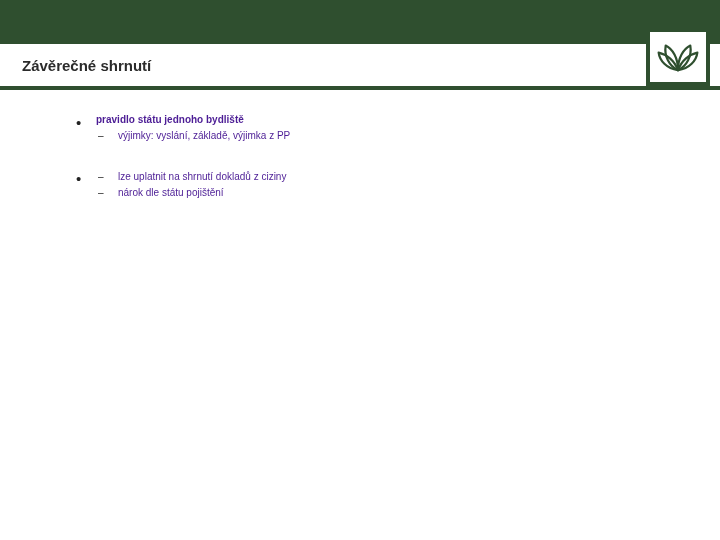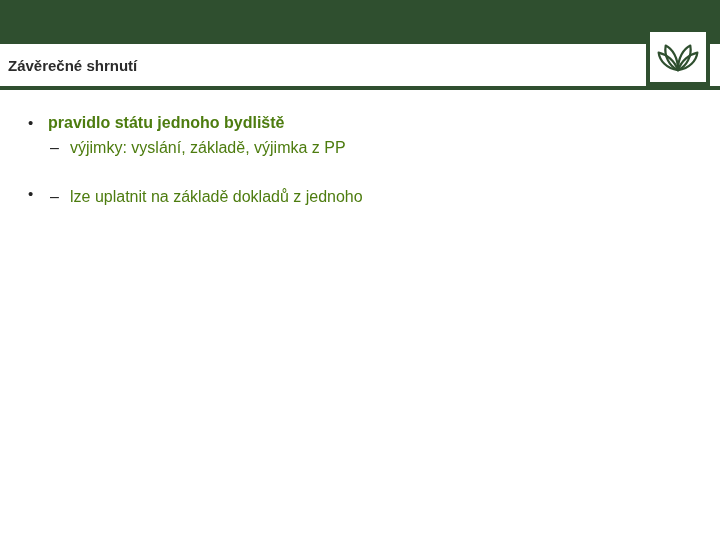--- a/index.html
+++ b/index.html
@@ -16,21 +16,21 @@
     height: 44px;
     background: #2f4f2f;
   }
   .title-strip {
     width: 100%;
     height: 46px;
     background: #ffffff;
     border-bottom: 4px solid #2f4f2f;
     display: flex;
     align-items: center;
-    padding-left: 8px;
+    padding-left: 22px;
     position: relative;
   }
   .title-strip h2 {
     font-size: 15px;
     font-weight: bold;
     color: #2b2b2b;
   }
   .logo-box {
     position: absolute;
     right: 10px;
@@ -47,22 +47,23 @@
     width: 56px;
     height: 50px;
     background: #ffffff;
     display: flex;
     align-items: center;
     justify-content: center;
   }
   .logo-inner svg { width: 44px; height: 38px; }
   .content {
     padding: 24px 28px 0 28px;
-    font-size: 16px;
-    color: #4d7c0f;
+    font-size: 10px;
+    color: #4c1d95;
+    margin-left: 48px;
   }
   ul.level1 {
     list-style: none;
   }
   ul.level1 > li {
     margin-bottom: 26px;
     position: relative;
     padding-left: 20px;
   }
   ul.level1 > li::before {
@@ -120,18 +121,19 @@
     <li>
       <span class="bold">pravidlo státu jednoho bydliště</span>
       <ul class="level2">
         <li>výjimky: vyslání, základě, výjimka z PP</li>
       </ul>
     </li>
 
 
     <li>
       <ul class="level2">
-        <li>lze uplatnit na základě dokladů z jednoho</li>
+        <li>lze uplatnit na shrnutí dokladů z ciziny</li>
+        <li>nárok dle státu pojištění</li>
       </ul>
     </li>
 
   </ul>
 </div>
 
 </body></html>

